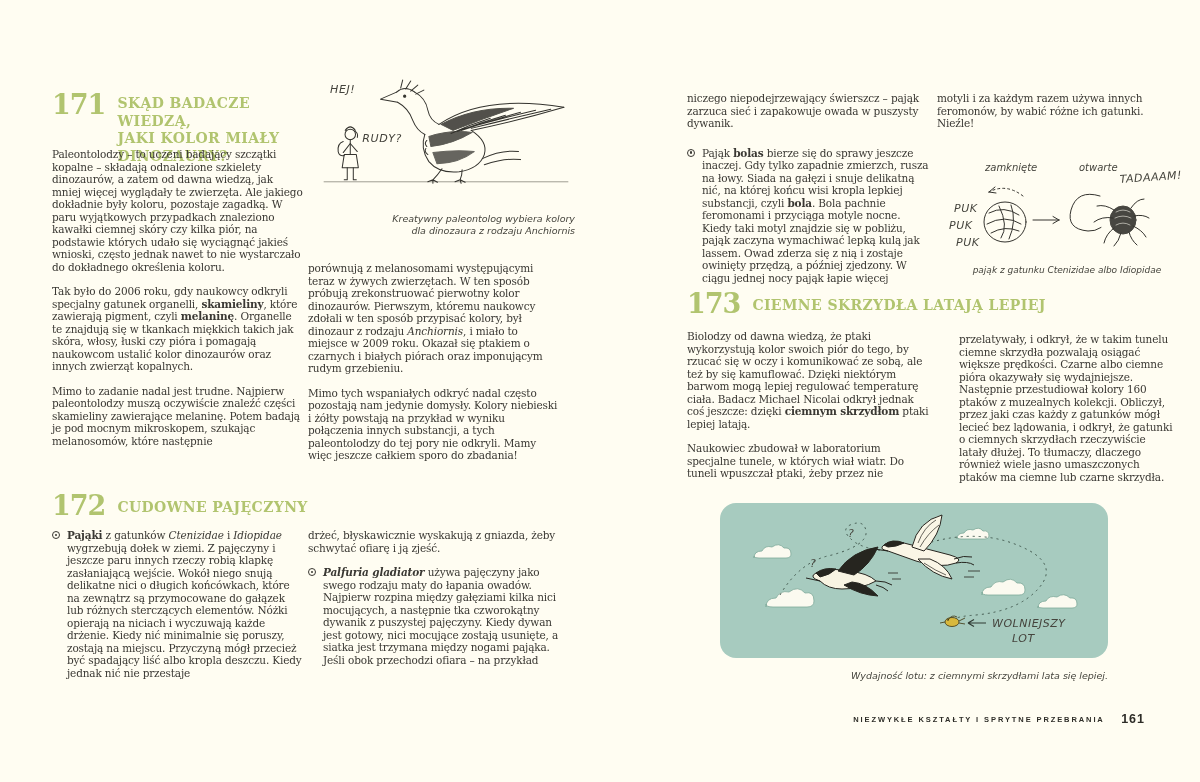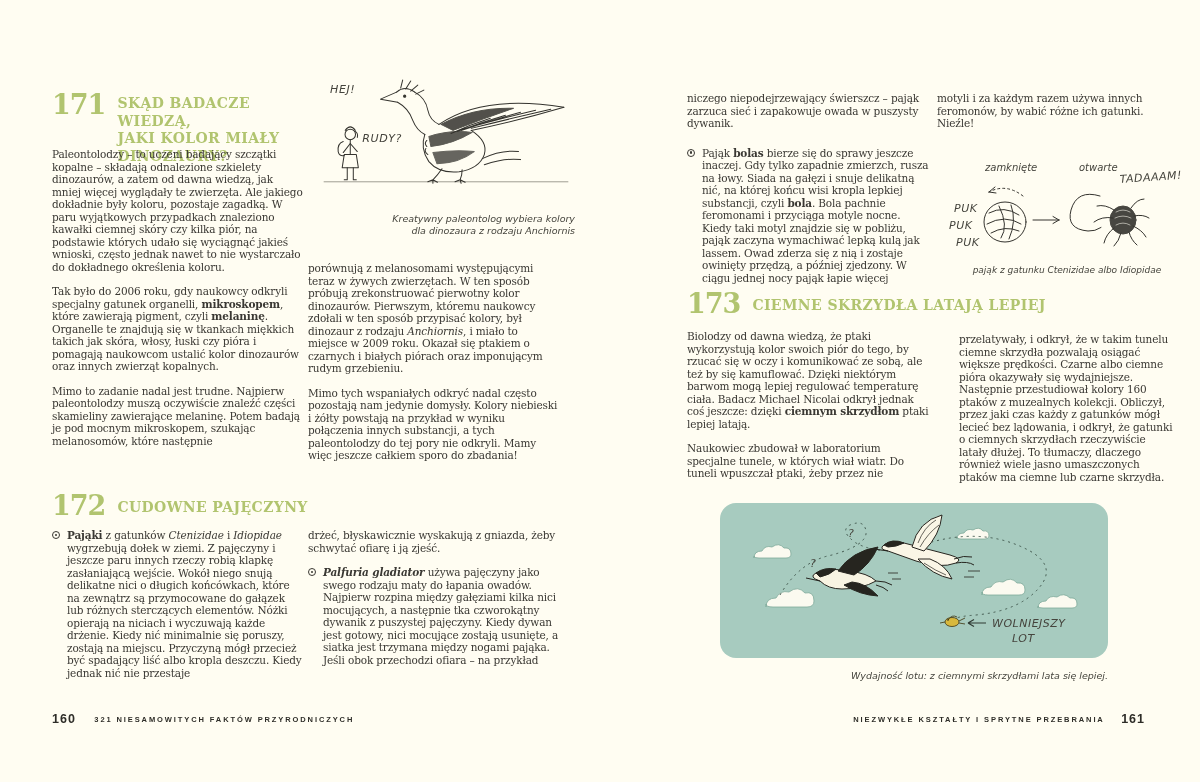--- a/index.html
+++ b/index.html
@@ -50,21 +50,21 @@
   <div class="abs sec-head" style="left:52px;top:92px;width:260px;">
     <div class="sec-num">171</div>
     <div class="sec-title">
       <div>SKĄD BADACZE WIEDZĄ,</div>
       <div>JAKI KOLOR MIAŁY DINOZAURY?</div>
     </div>
   </div>
 
   <div class="abs bodytxt" style="left:52px;top:148px;width:252px;">
     <p>Paleontolodzy – to uczeni badający szczątki kopalne – składają odnalezione szkielety dinozaurów, a zatem od dawna wiedzą, jak mniej więcej wyglądały te zwierzęta. Ale jakiego dokładnie były koloru, pozostaje zagadką. W paru wyjątkowych przypadkach znaleziono kawałki ciemnej skóry czy kilka piór, na podstawie których udało się wyciągnąć jakieś wnioski, często jednak nawet to nie wystarczało do dokładnego określenia koloru.</p>
-    <p><span>Tak było do 2006 roku, gdy naukowcy odkryli specjalny gatunek organelli, </span><span class="rt-b">mikroskopem</span><span>, które zawierają pigment, czyli </span><span class="rt-b">melaninę</span><span>. Organelle te znajdują się w tkankach miękkich takich jak skóra, włosy, łuski czy pióra i pomagają naukowcom ustalić kolor dinozaurów oraz innych zwierząt kopalnych.</span></p>
+    <p><span>Tak było do 2006 roku, gdy naukowcy odkryli specjalny gatunek organelli, </span><span class="rt-b">skamieliny</span><span>, które zawierają pigment, czyli </span><span class="rt-b">melaninę</span><span>. Organelle te znajdują się w tkankach miękkich takich jak skóra, włosy, łuski czy pióra i pomagają naukowcom ustalić kolor dinozaurów oraz innych zwierząt kopalnych.</span></p>
     <p>Mimo to zadanie nadal jest trudne. Najpierw paleontolodzy muszą oczywiście znaleźć części skamieliny zawierające melaninę. Potem badają je pod mocnym mikroskopem, szukając melanosomów, które następnie</p>
   </div>
 
   <div class="abs sec-head" style="left:52px;top:493px;width:260px;">
     <div class="sec-num">172</div>
     <div class="sec-title" style="padding-top:6px;">CUDOWNE PAJĘCZYNY</div>
   </div>
 
   <div class="abs bodytxt" style="left:52px;top:529px;width:252px;">
     <ul class="blist">
@@ -119,24 +119,20 @@
     <p>Mimo tych wspaniałych odkryć nadal często pozostają nam jedynie domysły. Kolory niebieski i żółty powstają na przykład w wyniku połączenia innych substancji, a tych paleontolodzy do tej pory nie odkryli. Mamy więc jeszcze całkiem sporo do zbadania!</p>
   </div>
 
   <div class="abs bodytxt" style="left:308px;top:529px;width:252px;">
     <p class="cont">drżeć, błyskawicznie wyskakują z gniazda, żeby schwytać ofiarę i ją zjeść.</p>
     <ul class="blist">
       <li><span class="blt"></span><span><span class="rt-bi">Palfuria gladiator</span><span> używa pajęczyny jako swego rodzaju maty do łapania owadów. Najpierw rozpina między gałęziami kilka nici mocujących, a następnie tka czworokątny dywanik z puszystej pajęczyny. Kiedy dywan jest gotowy, nici mocujące zostają usunięte, a siatka jest trzymana między nogami pająka. Jeśli obok przechodzi ofiara – na przykład</span></span></li>
     </ul>
   </div>
 
-  <div class="abs foot" style="left:52px;top:709px;">
-    <span class="foot-num">160</span>
-    <span class="foot-title" style="margin-left:14px;">321 NIESAMOWITYCH FAKTÓW PRZYRODNICZYCH</span>
-  </div>
 
   <div class="abs bodytxt" style="left:687px;top:92px;width:243px;">
     <p class="cont">niczego niepodejrzewający świerszcz – pająk zarzuca sieć i zapakowuje owada w puszysty dywanik.</p>
     <ul class="blist" style="margin-top:17px;">
       <li><span class="blt"></span><span><span>Pająk </span><span class="rt-b">bolas</span><span> bierze się do sprawy jeszcze inaczej. Gdy tylko zapadnie zmierzch, rusza na łowy. Siada na gałęzi i snuje delikatną nić, na której końcu wisi kropla lepkiej substancji, czyli </span><span class="rt-b">bola</span><span>. Bola pachnie feromonami i przyciąga motyle nocne. Kiedy taki motyl znajdzie się w pobliżu, pająk zaczyna wymachiwać lepką kulą jak lassem. Owad zderza się z nią i zostaje owinięty przędzą, a później zjedzony. W ciągu jednej nocy pająk łapie więcej</span></span></li>
     </ul>
   </div>
 
   <div class="abs bodytxt" style="left:937px;top:92px;width:218px;">
     <p>motyli i za każdym razem używa innych feromonów, by wabić różne ich gatunki. Nieźle!</p>

